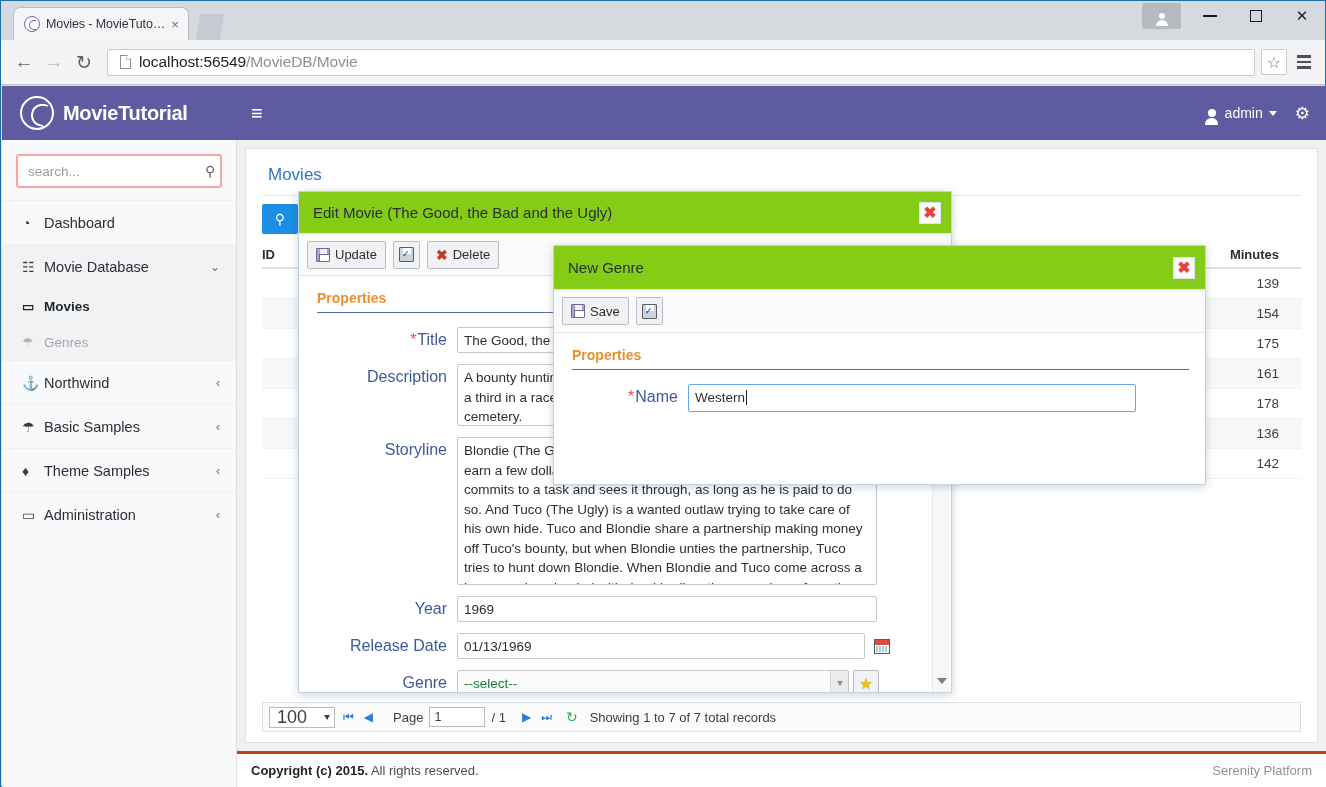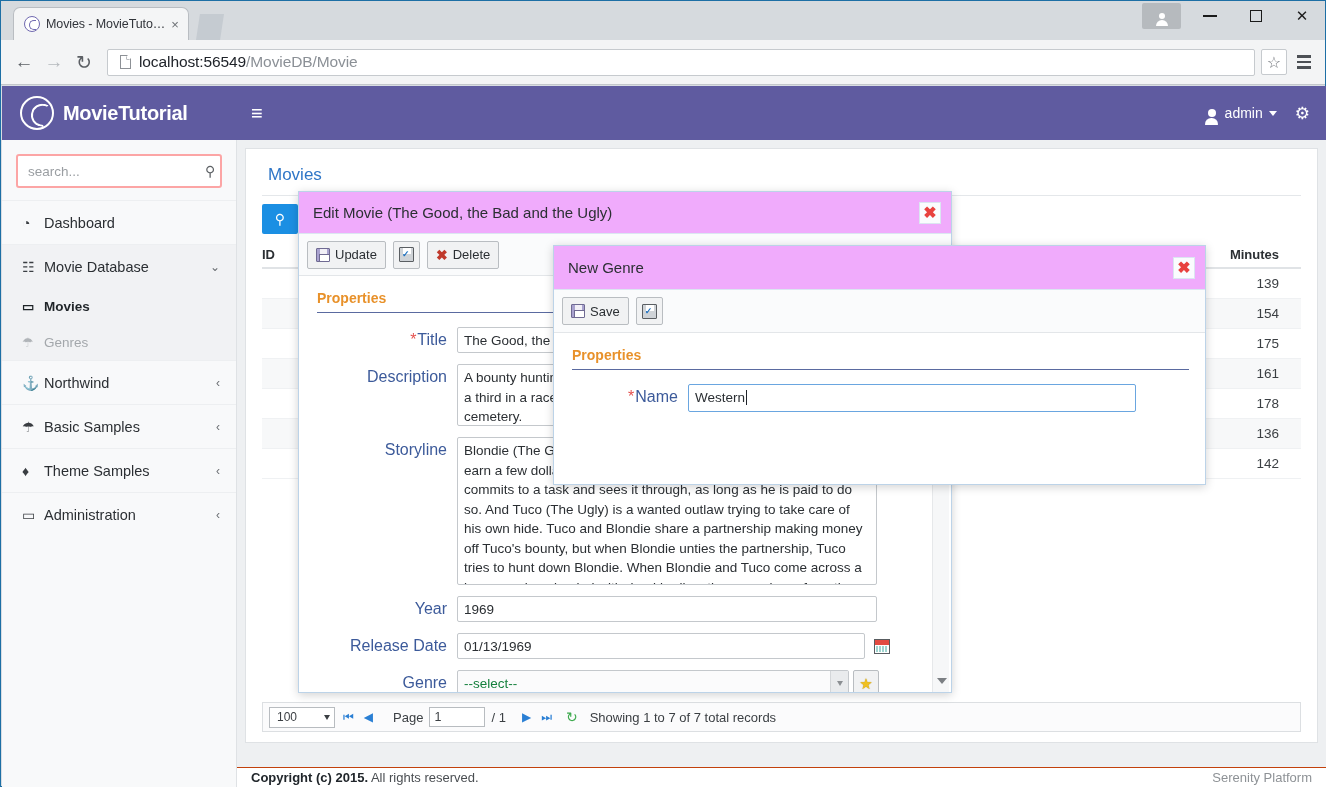--- a/index.html
+++ b/index.html
@@ -261,52 +261,52 @@
 
   #pagerbar {
     position: absolute; left: 16px; right: 16px; bottom: 10px;
     height: 30px; border: 1px solid #dcdfe2; background: #fbfbfc;
     display: flex; align-items: center; padding: 0 6px; gap: 6px;
     font-size: 13px; color: #3b3f43;
   }
   #pagesize {
     width: 66px; height: 21px; border: 1px solid #b8bcc0; background: #fff;
     display: flex; align-items: center; justify-content: space-between;
-    padding: 0 4px 0 7px; font-size: 12px; cursor: pointer;
+    padding: 0 4px 0 7px; font-size: 18px; cursor: pointer;
   }
   #pagesize .cd {
     width: 0; height: 0; border-left: 3.5px solid transparent;
     border-right: 3.5px solid transparent; border-top: 5px solid #3b3f43;
   }
   .pg-icon { color: #2a7fd4; font-size: 12px; cursor: pointer; padding: 0 2px; }
   #pageinput {
     width: 56px; height: 20px; border: 1px solid #b8bcc0;
     background: #fff; font-size: 12.5px; padding: 0 4px; outline: none;
     color: #3b3f43; font-family: "Liberation Sans", sans-serif;
   }
   #refresh-icon { color: #3faa4f; font-size: 14px; cursor: pointer; margin-left: 6px; }
   #records-text { margin-left: 6px; }
 
   #footer {
-    position: absolute; left: 0; right: 0; bottom: 0; height: 20px;
-    background: #fff; border-top: 1px solid #c2410c;
+    position: absolute; left: 0; right: 0; bottom: 0; height: 36px;
+    background: #fff; border-top: 3px solid #c2410c;
     display: flex; align-items: center; padding: 0 14px;
     font-size: 13px; color: #4a4e52;
   }
   #footer .cr b { color: #21262b; }
   #footer .plat { margin-left: auto; color: #8e9296; }
 
   
   .dlg {
     position: absolute; background: #fff;
     border: 1px solid #bcd3e8;
     box-shadow: 0 2px 9px rgba(0,0,0,.18);
   }
   .dlg-title {
-    height: 42px; background: #f0abfc;
+    height: 42px; background: #84cc16;
     border-bottom: 1px solid #dbe6f1;
     display: flex; align-items: center; padding: 0 10px 0 14px;
     font-size: 15px; color: #2b2f33;
   }
   .dlg-title .t { flex: 1; }
   .dlg-close {
     width: 22px; height: 22px; display: flex; align-items: center;
     justify-content: center; font-size: 16px; font-weight: bold;
     color: #e8423f; cursor: pointer;
     border: 1px solid #dbe6f1; background: #fafcfe;

